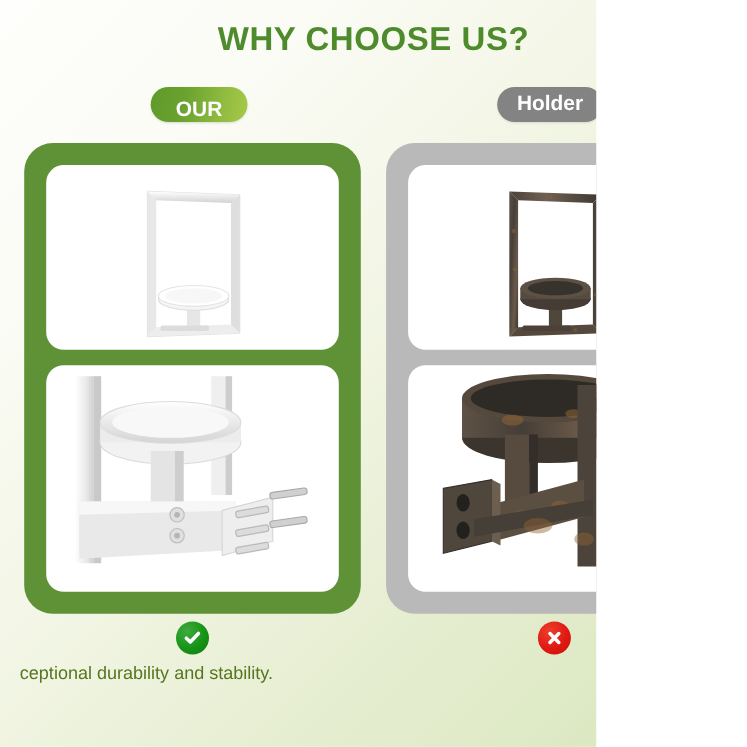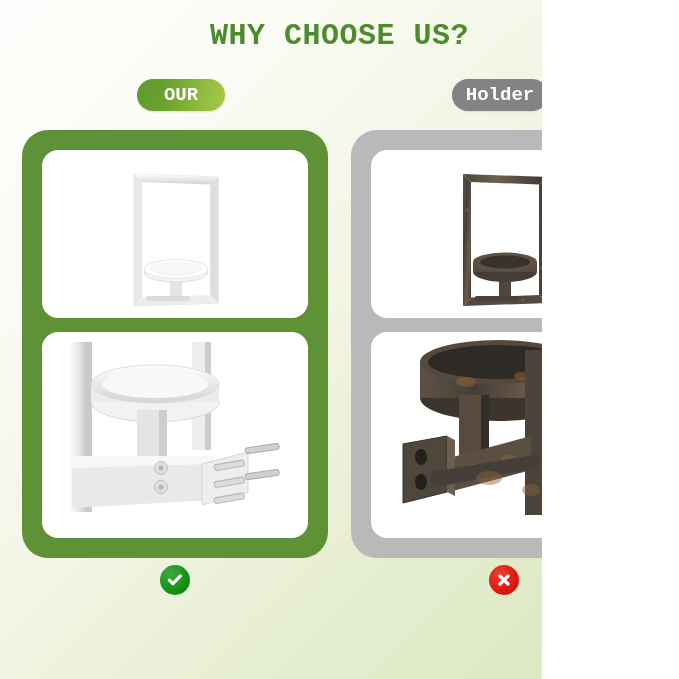--- a/index.html
+++ b/index.html
@@ -12,21 +12,20 @@
     overflow: hidden;
     font-family: "Liberation Sans", sans-serif;
   }
 
   .infographic {
     position: relative;
     width: 542px;
     height: 679px;
     background: linear-gradient(135deg, #fefefc 0%, #fbfcf6 22%, #f3f6e6 48%, #e8efd4 72%, #dce8c2 100%);
     overflow: hidden;
-    font-family: Liberation Mono, monospace;
   }
 
   
   .title {
     position: absolute;
     top: 19px;
     left: 0;
     width: 679px;
     text-align: center;
     font-size: 30px;
@@ -46,20 +45,21 @@
     color: #ffffff;
     font-size: 19px;
     font-weight: bold;
   }
   .badge-our {
     top: 79px;
     left: 137px;
     width: 88px;
     background: linear-gradient(100deg, #5f9a2a 0%, #6ba230 35%, #8fbb3f 72%, #a7c948 100%);
     box-shadow: 0 1px 2px rgba(0,0,0,0.12);
+    align-items: flex-end;
   }
   .badge-other {
     top: 79px;
     left: 452px;
     width: 96px;
     background: #838383;
     box-shadow: 0 1px 2px rgba(0,0,0,0.10);
   }
 
   
@@ -334,15 +334,16 @@
     </svg>
   </div>
 
   <div class="verdict verdict-cross">
     <svg width="16" height="16" viewBox="0 0 16 16" aria-hidden="true">
       <path d="M4 4 L12 12 M12 4 L4 12" fill="none" stroke="#ffffff" stroke-width="3.2" stroke-linecap="round"></path>
     </svg>
   </div>
 
   <div class="copy">
+    <div class="copy-line">ceptional durability and stability.</div>
   </div>
 
 </div>
 
 </body></html>

